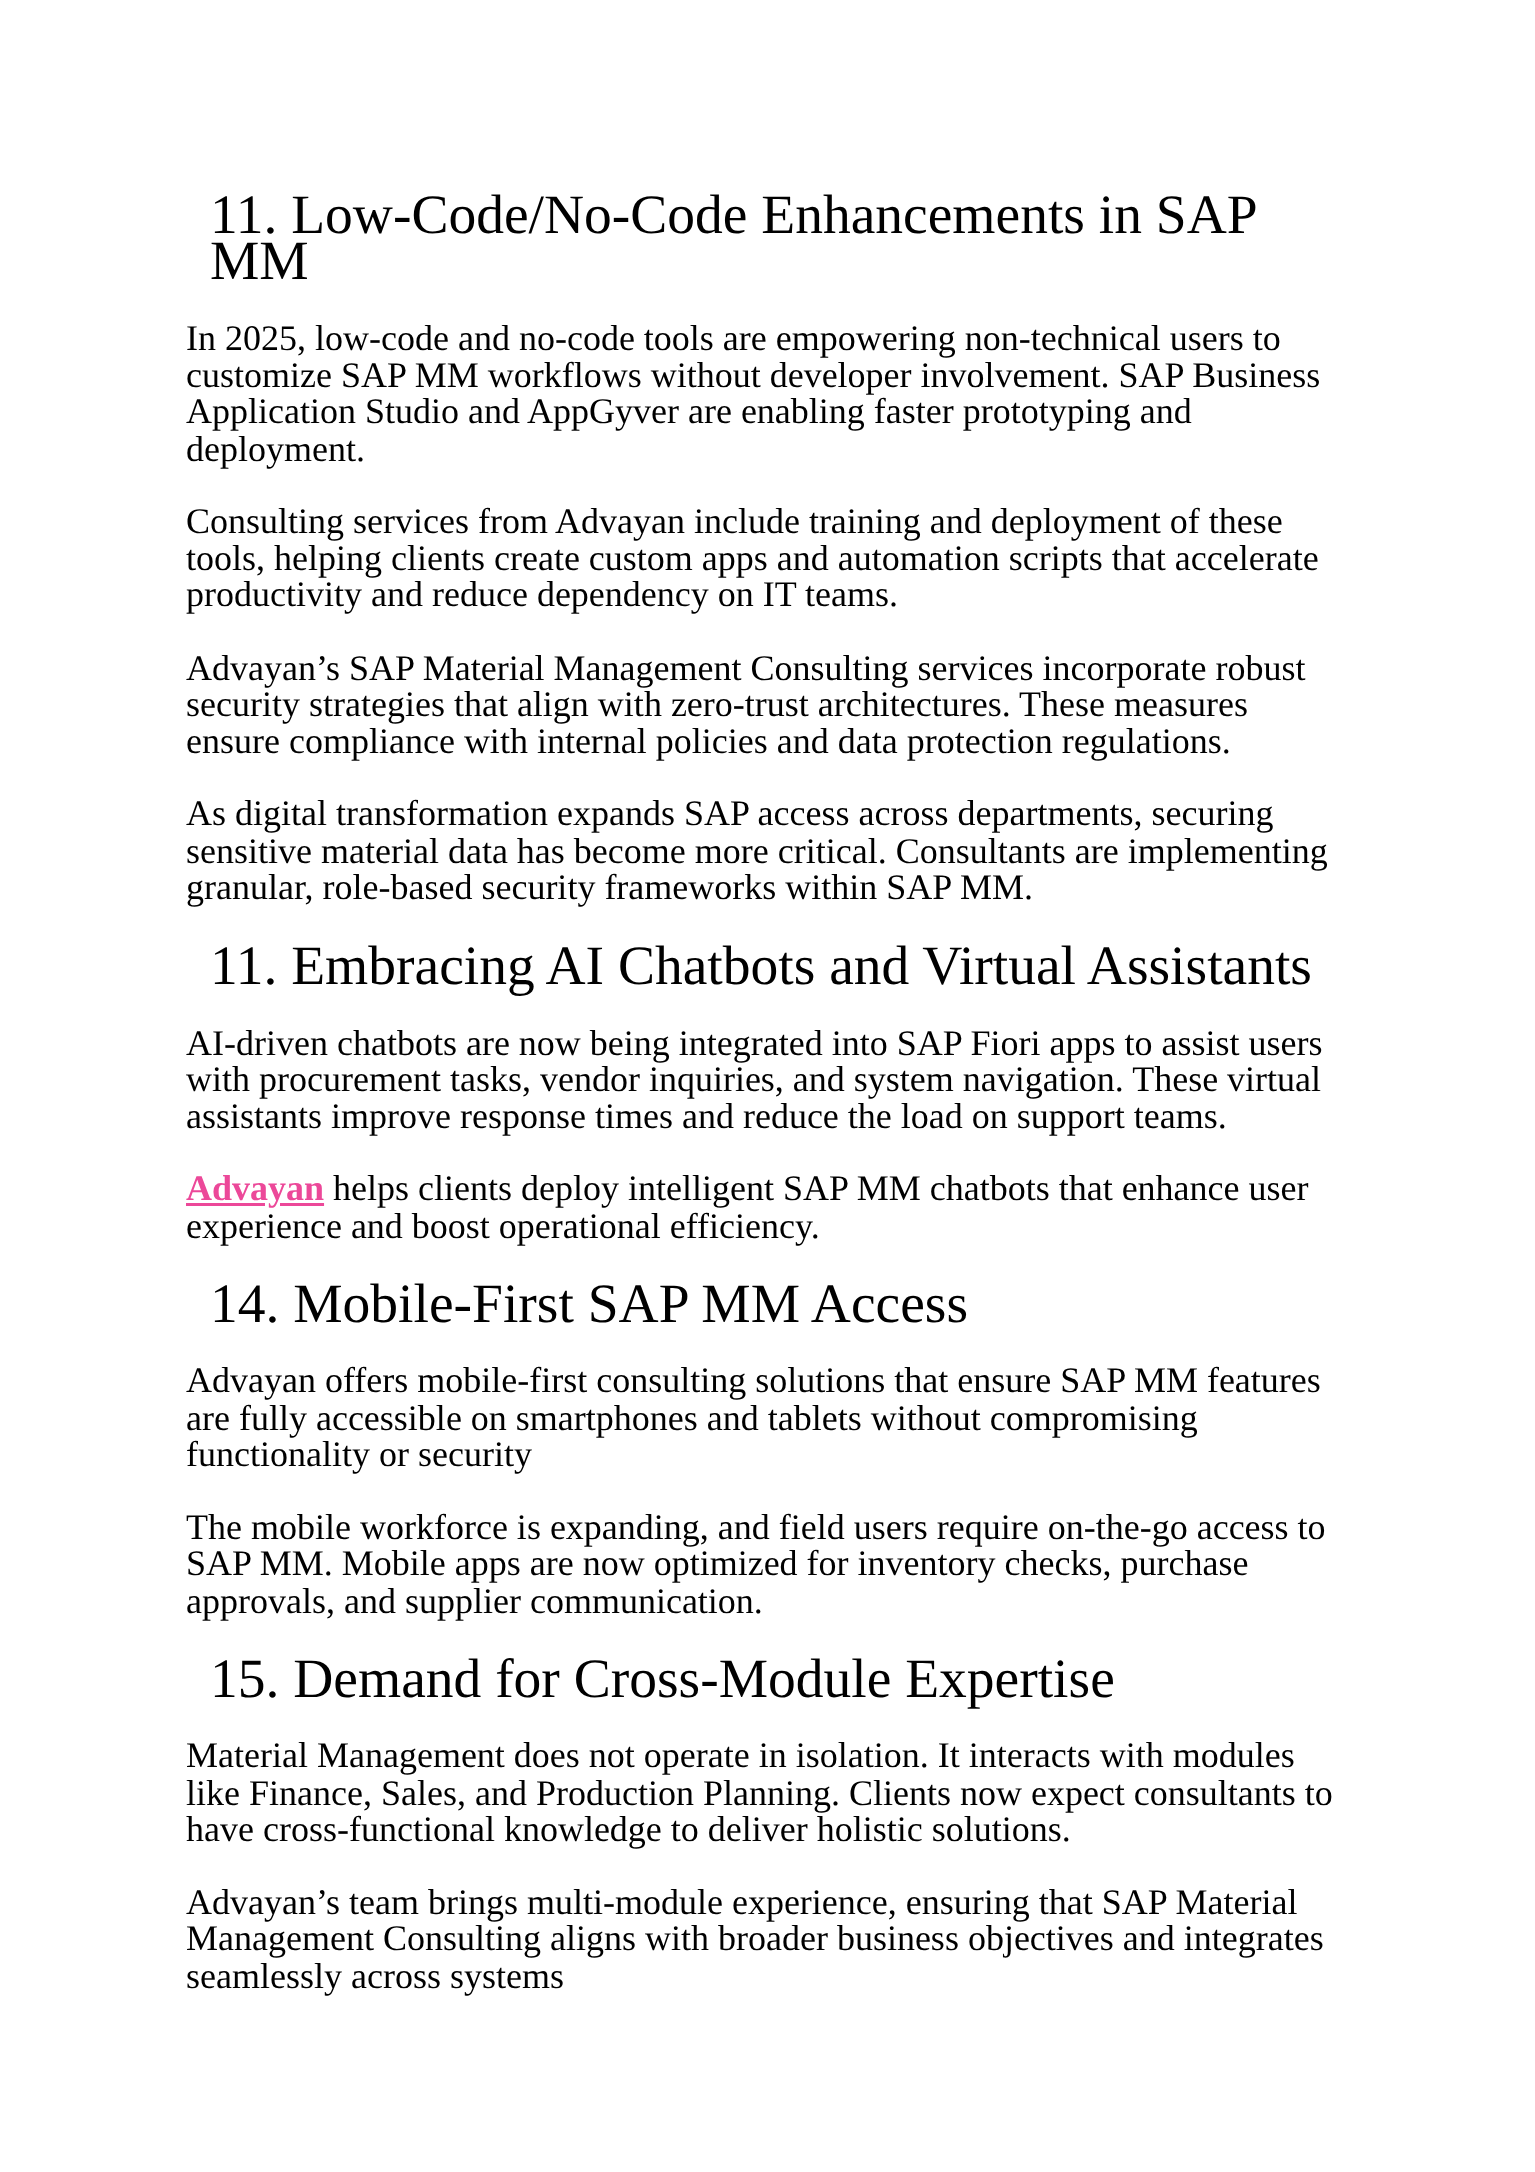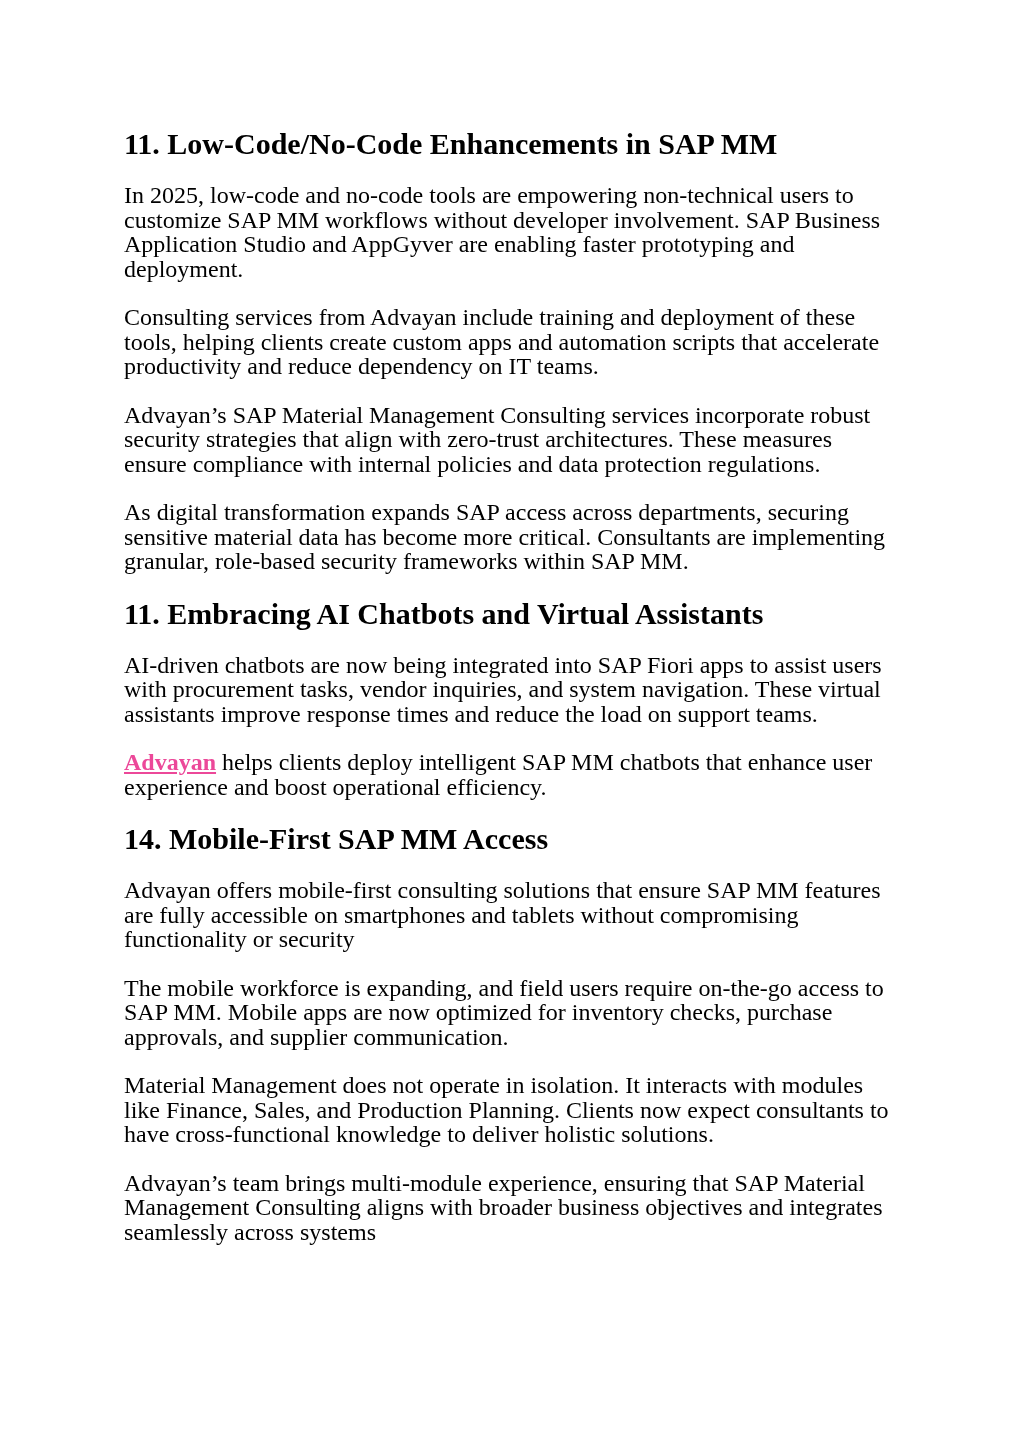--- a/index.html
+++ b/index.html
@@ -15,24 +15,24 @@
     overflow: hidden;
   }
   .page {
     box-sizing: border-box;
     width: 1023px;
     height: 1448px;
     padding: 128px 124px 60px 124px;
     background: #ffffff;
   }
   h2.section-heading {
-    font-size: 30px;
+    font-size: 37px;
     line-height: 31px;
-    font-weight: bold;
-    margin: 0 0 24px 0;
+    font-weight: normal;
+    margin: 0 0 24px 16px;
     letter-spacing: 0;
   }
   p.body-para {
     font-size: 24px;
     line-height: 24.5px;
     margin: 0 0 24px 0;
   }
   a.doc-link {
     color: #ec4899;
     font-weight: bold;
@@ -62,17 +62,18 @@
     <p class="body-para"><a class="doc-link" href="#">Advayan</a><span> helps clients deploy intelligent SAP MM chatbots that enhance user experience and boost operational efficiency.</span></p>
   </section>
 
   <section>
     <h2 class="section-heading">14. Mobile-First SAP MM Access</h2>
     <p class="body-para">Advayan offers mobile-first consulting solutions that ensure SAP MM features are fully accessible on smartphones and tablets without compromising functionality or security</p>
     <p class="body-para">The mobile workforce is expanding, and field users require on-the-go access to SAP MM. Mobile apps are now optimized for inventory checks, purchase approvals, and supplier communication.</p>
   </section>
 
   <section>
+    <h2 class="section-heading">15. Demand for Cross-Module Expertise</h2>
     <p class="body-para">Material Management does not operate in isolation. It interacts with modules like Finance, Sales, and Production Planning. Clients now expect consultants to have cross-functional knowledge to deliver holistic solutions.</p>
     <p class="body-para">Advayan’s team brings multi-module experience, ensuring that SAP Material Management Consulting aligns with broader business objectives and integrates seamlessly across systems</p>
   </section>
 
 </div>
 
 </body></html>

